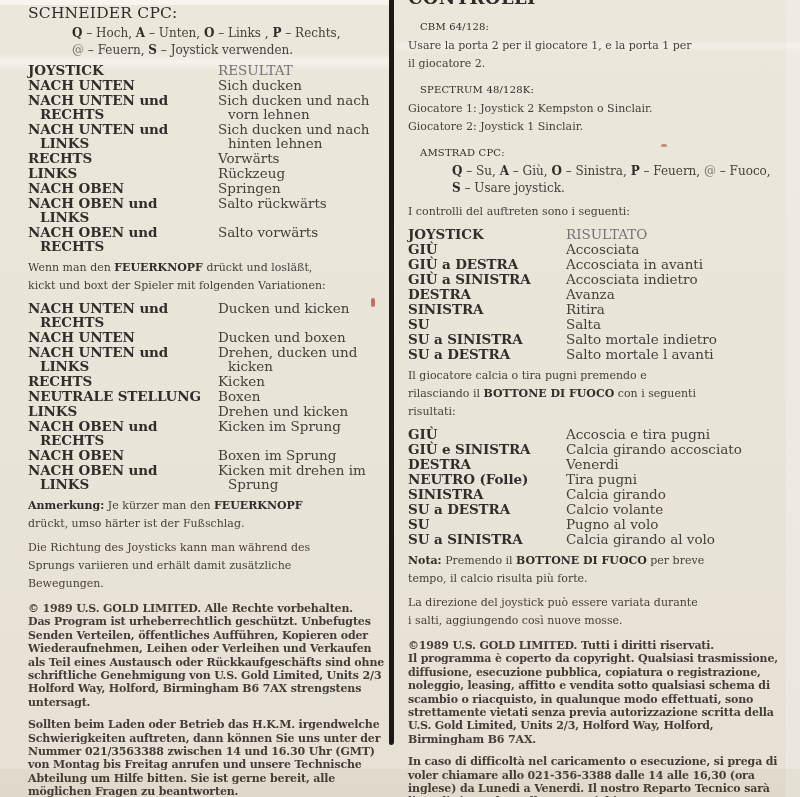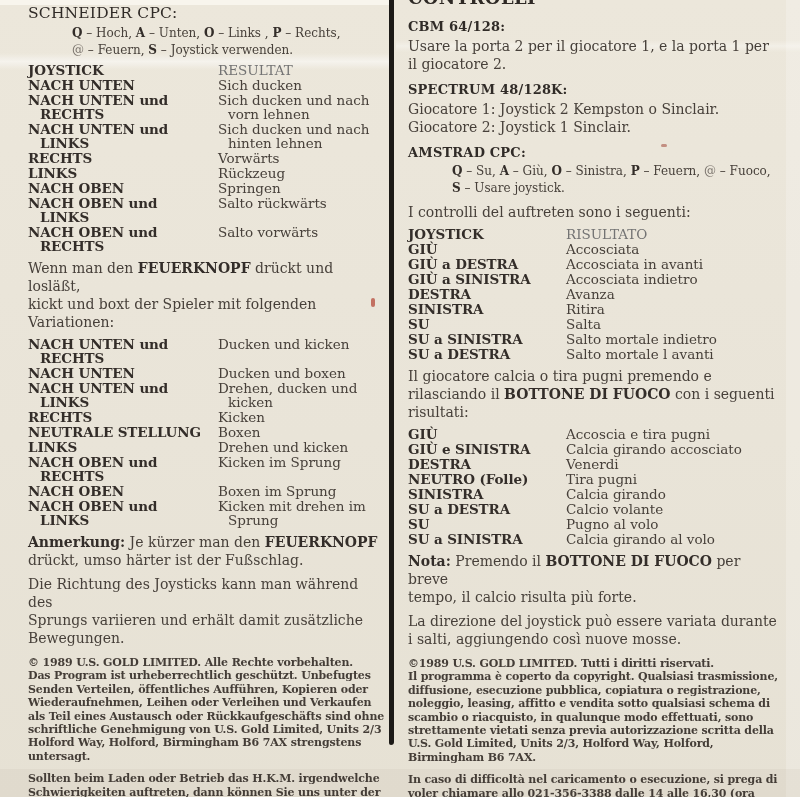--- a/index.html
+++ b/index.html
@@ -12,24 +12,24 @@
   }
   .col { position:absolute; }
   .col-left  { left:28px;  top:4px;   width:358px; }
   .col-right { left:408px; top:-14px; width:372px; }
 
   .divider { position:absolute; left:389px; top:0; width:5px; height:745px;
              background:#1c1a17; border-radius:0 0 3px 2px; }
 
   .h0 { font-size:18px; font-weight:bold; color:#2e2925; letter-spacing:.4px; line-height:24px; }
   .h1 { font-size:15.5px; font-weight:normal; color:#302b27; line-height:19px; margin:0 0 2px 0; letter-spacing:.2px; }
-  .h2 { font-size:13px; font-weight:bold; color:#302b27; line-height:19px; margin:7px 0 1px 0; letter-spacing:.2px; }
+  .h2 { font-size:10px; font-weight:normal; color:#302b27; line-height:19px; margin:7px 0 1px 12px; letter-spacing:.2px; }
 
   .keys { font-size:12px; line-height:17px;margin-left:44px; }
-  .para { font-size:14px; line-height:18px; margin:6px 0; white-space:pre-line; }
+  .para { font-size:11px; line-height:18px; margin:6px 0; white-space:pre-line; }
   .b  { font-weight:bold; color:#332d29; }
   .lt { color:#7a736c; }
 
   .tbl { margin:4px 0 2px 0; }
   .trow { display:flex; align-items:flex-start; font-size:13.5px; line-height:14px; margin:0 0 1px 0; }
   .tk { font-weight:bold; color:#332d29; white-space:pre-line; flex:none;
         padding-left:12px; text-indent:-12px; letter-spacing:-.1px; }
   .col-left  .tk { width:178px; }
   .col-right .tk { width:146px; }
   .tv { flex:1; white-space:pre-line; padding-left:10px; text-indent:-10px; }

